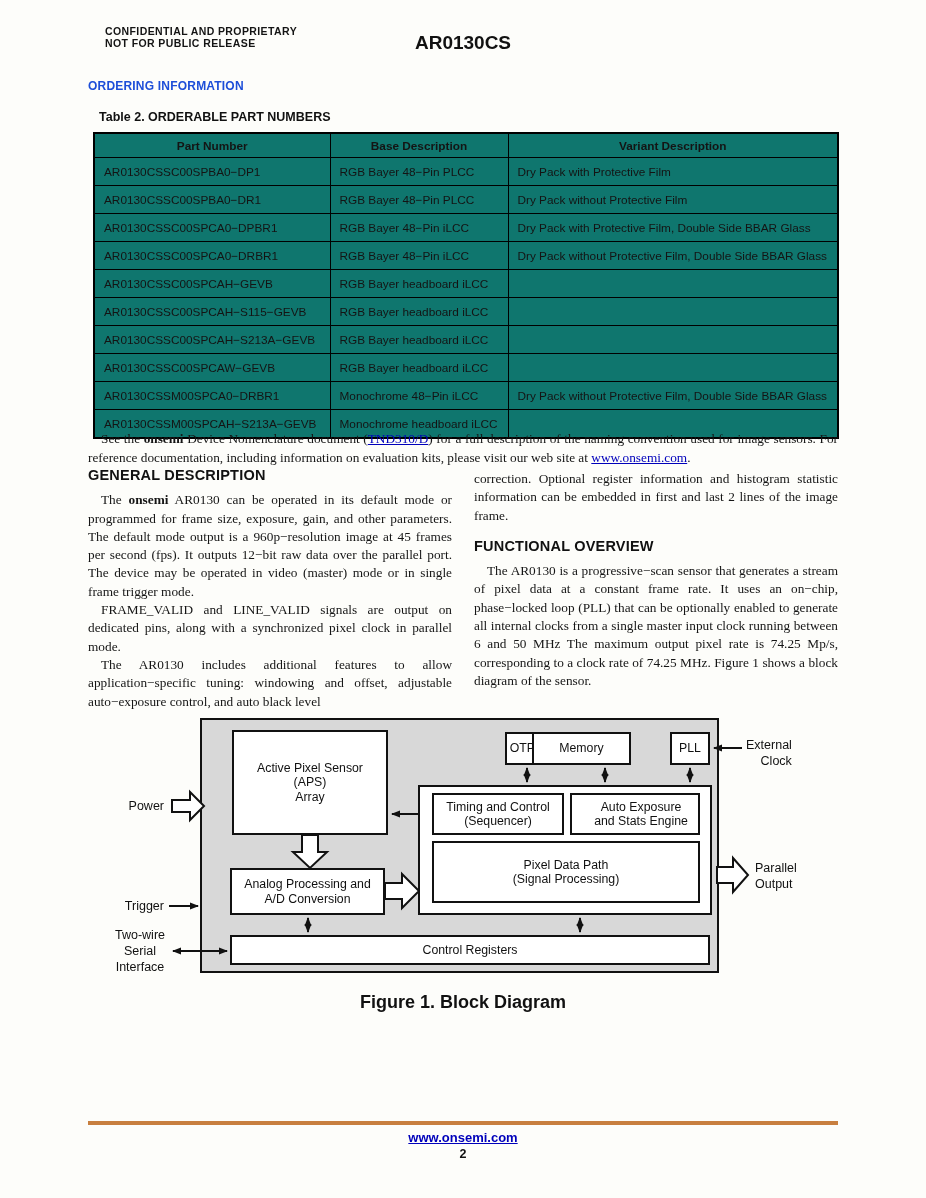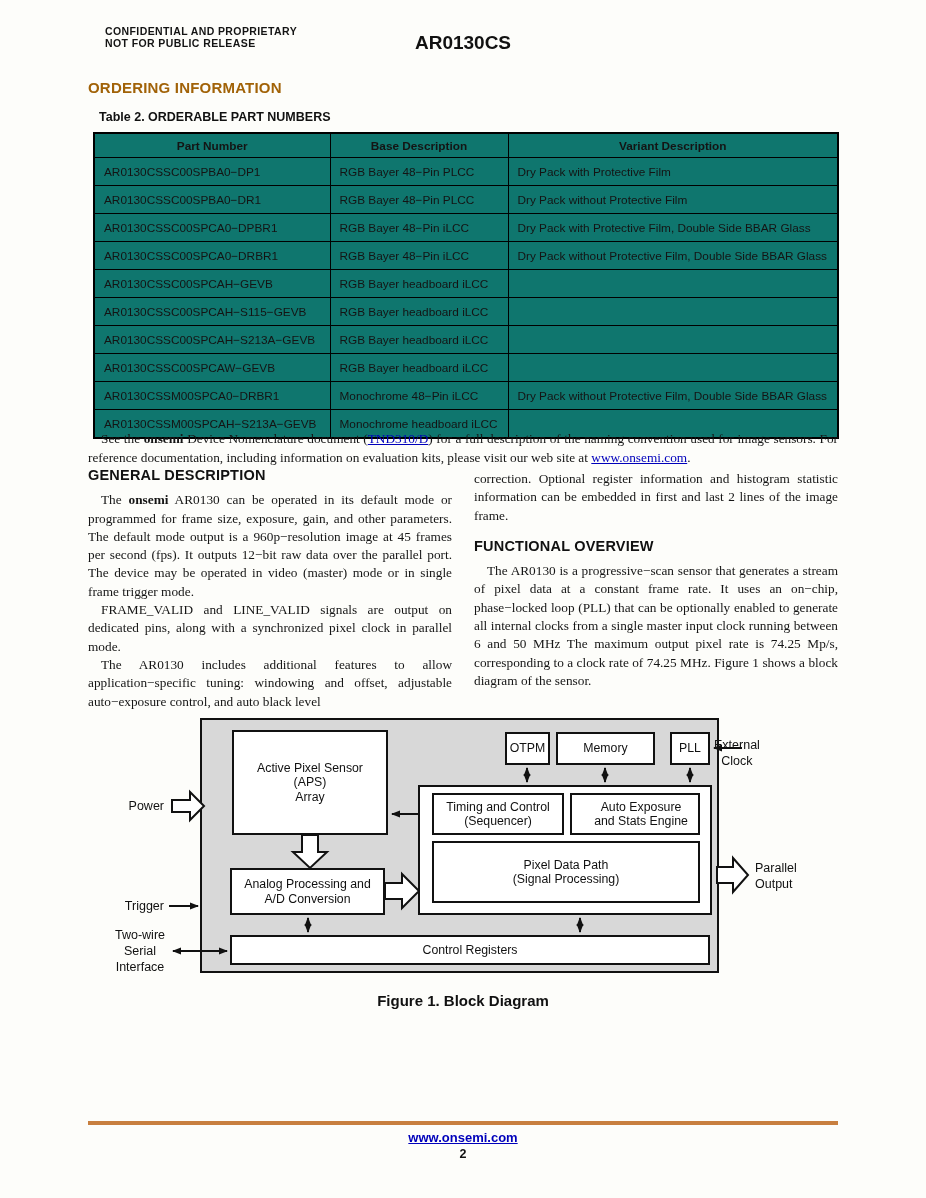--- a/index.html
+++ b/index.html
@@ -8,21 +8,21 @@
     font-family:"Liberation Serif",serif;color:#151515;overflow:hidden;
     margin:0 auto;
   }
   .abs{position:absolute;}
   
   .confidential{left:105px;top:26px;font-family:"Liberation Sans",sans-serif;
     font-weight:bold;font-size:10.5px;line-height:11.5px;letter-spacing:.4px;color:#141414;}
   .doc-title{left:0;top:32px;width:926px;text-align:center;
     font-family:"Liberation Sans",sans-serif;font-weight:bold;font-size:19px;color:#111;}
   .section-h{left:88px;top:79px;font-family:"Liberation Sans",sans-serif;
-    font-weight:bold;font-size:15px;letter-spacing:.2px;color:#a16207;}
+    font-weight:bold;font-size:12px;letter-spacing:.2px;color:#1d4ed8;}
   .table-caption{left:99px;top:110px;font-family:"Liberation Sans",sans-serif;
     font-weight:bold;font-size:12.5px;color:#111;}
   
   table.parts{left:93px;top:132px;width:744px;border-collapse:collapse;table-layout:fixed;
     font-family:"Liberation Sans",sans-serif;font-size:11.8px;color:#141414;background:#0f766e;}
   table.parts,table.parts th,table.parts td{border:1px solid #000;}
   table.parts{border:2px solid #000;}
   table.parts th{height:21px;text-align:center;font-weight:bold;padding:1px 2px;}
   table.parts td{height:25px;padding:1px 4px 1px 9px;text-align:left;font-weight:normal;overflow:hidden;white-space:nowrap;}
   
@@ -43,21 +43,21 @@
   .diagram{left:90px;top:715px;width:780px;height:270px;font-family:"Liberation Sans",sans-serif;}
   .d-gray{position:absolute;left:110px;top:3px;width:519px;height:255px;
     background:#d8d8d8;border:2px solid #111;box-sizing:border-box;z-index:1;}
   .d-svg{position:absolute;left:0;top:0;z-index:2;pointer-events:none;}
   .d-box{position:absolute;background:#fff;border:2px solid #111;box-sizing:border-box;
     display:flex;align-items:center;justify-content:center;text-align:center;
     font-size:12.3px;line-height:14.5px;white-space:pre-line;color:#111;z-index:3;}
   .d-label{position:absolute;font-size:12.5px;line-height:16px;color:#111;z-index:3;white-space:pre-line;}
   
   .fig-caption{left:0;top:992px;width:926px;text-align:center;
-    font-family:"Liberation Sans",sans-serif;font-weight:bold;font-size:15px;color:#111;}
+    font-family:"Liberation Sans",sans-serif;font-weight:bold;font-size:18px;color:#111;}
   .footer-rule{left:88px;top:1121px;width:750px;height:3.5px;background:#c87f3f;}
   .footer-link{left:0;top:1130px;width:926px;text-align:center;display:block;
     font-family:"Liberation Sans",sans-serif;font-weight:bold;font-size:13px;
     color:#0000bb;text-decoration:underline;cursor:pointer;}
   .page-num{left:0;top:1147px;width:926px;text-align:center;
     font-family:"Liberation Sans",sans-serif;font-weight:bold;font-size:12.5px;color:#111;}
 </style>
 </head>
 <body>
 
@@ -180,38 +180,38 @@
       <polygon points="212,120 228,120 228,137 237,137 220,153 203,137 212,137" fill="#fff" stroke="#111" stroke-width="2"></polygon>
       <polygon points="295,168 312,168 312,159 329,176 312,193 312,184 295,184" fill="#fff" stroke="#111" stroke-width="2"></polygon>
       <polygon points="627,152 643,152 643,143 658,160 643,177 643,168 627,168" fill="#fff" stroke="#111" stroke-width="2"></polygon>
     </svg>
 
     <div class="d-box" style="left:328px;top:70px;width:294px;height:130px;"></div>
     <div class="d-box" style="left:142px;top:15px;width:156px;height:105px;">Active Pixel Sensor
 (APS)
 Array</div>
     <div class="d-box" style="left:415px;top:17px;width:45px;height:33px;">OTPM</div>
-    <div class="d-box" style="left:466px;top:17px;width:99px;height:33px;">Memory</div>
+    <div class="d-box" style="left:442px;top:17px;width:99px;height:33px;">Memory</div>
     <div class="d-box" style="left:580px;top:17px;width:40px;height:33px;">PLL</div>
     <div class="d-box" style="left:342px;top:78px;width:132px;height:42px;">Timing and Control
 (Sequencer)</div>
     <div class="d-box" style="left:480px;top:78px;width:130px;height:42px;padding-left:12px;">Auto Exposure
 and Stats Engine</div>
     <div class="d-box" style="left:342px;top:126px;width:268px;height:62px;">Pixel Data Path
 (Signal Processing)</div>
     <div class="d-box" style="left:140px;top:153px;width:155px;height:47px;">Analog Processing and
 A/D Conversion</div>
     <div class="d-box" style="left:140px;top:220px;width:480px;height:30px;">Control Registers</div>
 
     <div class="d-label" style="left:18px;top:83px;width:56px;text-align:right;">Power</div>
     <div class="d-label" style="left:18px;top:183px;width:56px;text-align:right;">Trigger</div>
     <div class="d-label" style="left:22px;top:212px;width:56px;text-align:center;">Two-wire
 Serial
 Interface</div>
-    <div class="d-label" style="left:624px;top:22px;text-align:center;">External
+    <div class="d-label" style="left:656px;top:22px;text-align:right;">External
 Clock</div>
     <div class="d-label" style="left:665px;top:145px;text-align:left;">Parallel
 Output</div>
   </div>
 
   <div class="abs fig-caption">Figure 1. Block Diagram</div>
 
   <div class="abs footer-rule"></div>
   <a class="abs footer-link">www.onsemi.com</a>
   <div class="abs page-num">2</div>

